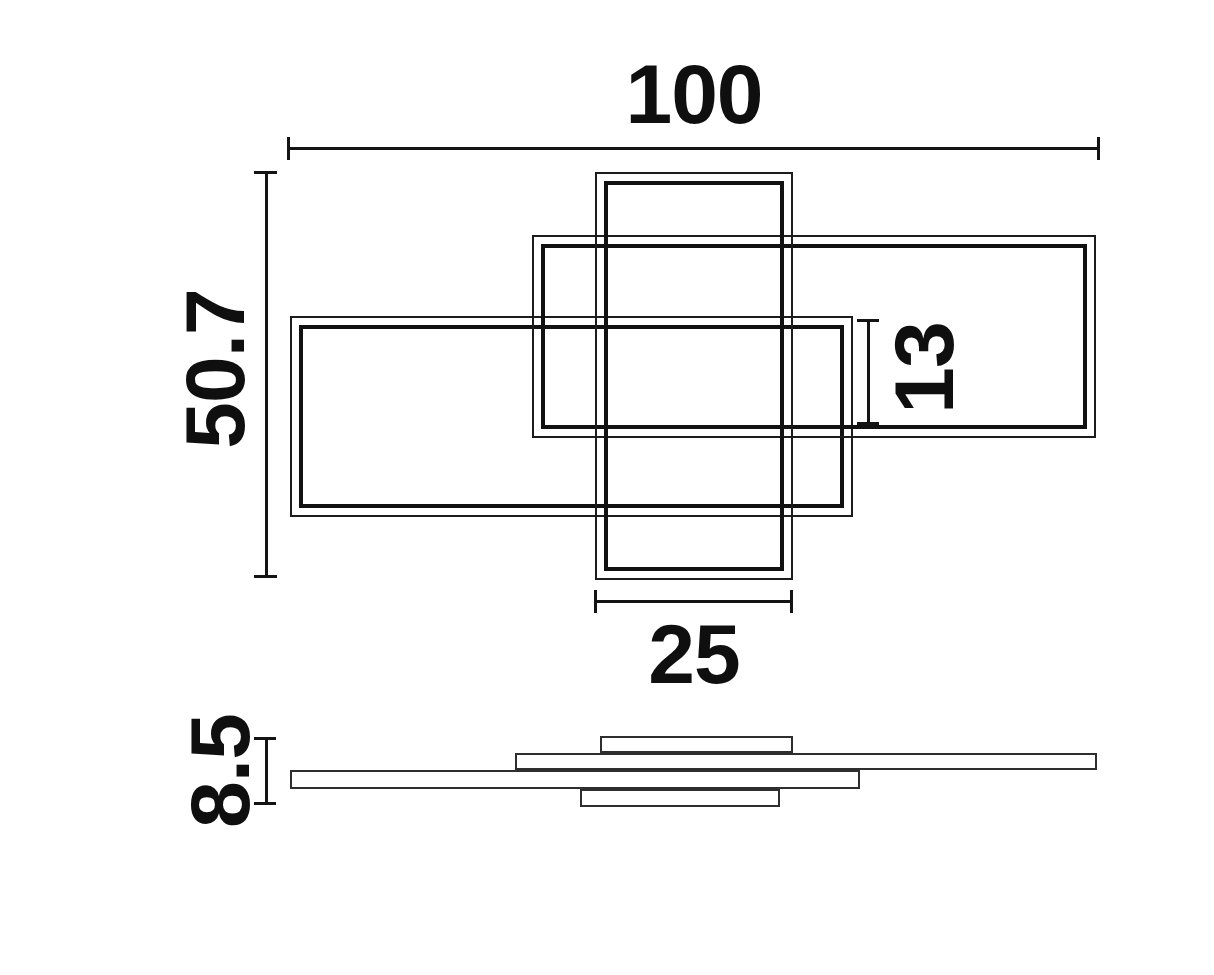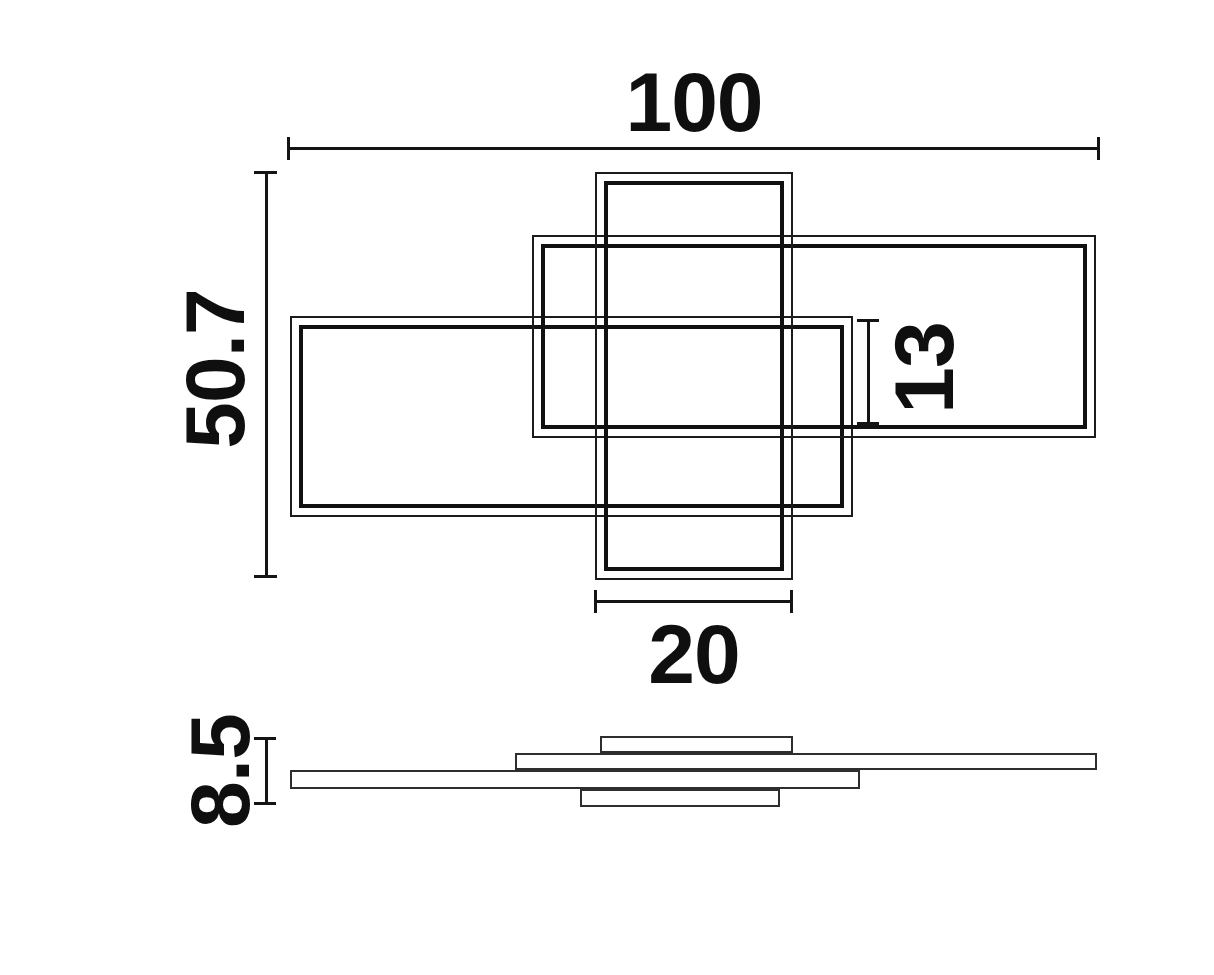--- a/index.html
+++ b/index.html
@@ -42,42 +42,42 @@
     <div class="bar" style="left:600px;top:736px;width:193px;height:17px;"></div>
     <div class="bar" style="left:515px;top:753px;width:582px;height:17px;"></div>
     <div class="bar" style="left:290px;top:770px;width:570px;height:19px;"></div>
     <div class="bar" style="left:580px;top:789px;width:200px;height:18px;"></div>
   </div>
 
   <div>
     <div class="dl" style="left:288px;top:147px;width:812px;height:3px;"></div>
     <div class="dl" style="left:287px;top:137px;width:3px;height:23px;"></div>
     <div class="dl" style="left:1097px;top:137px;width:3px;height:23px;"></div>
-    <div class="dim-label" style="left:544px;top:60px;width:300px;">100</div>
+    <div class="dim-label" style="left:544px;top:52px;width:300px;">100</div>
   </div>
 
   <div>
     <div class="dl" style="left:265px;top:172px;width:3px;height:406px;"></div>
     <div class="dl" style="left:254px;top:171px;width:23px;height:3px;"></div>
     <div class="dl" style="left:254px;top:575px;width:23px;height:3px;"></div>
     <div class="dim-label rot" style="left:85px;top:327px;width:260px;">50.7</div>
   </div>
 
   <div>
     <div class="dl" style="left:867px;top:320px;width:3px;height:105px;"></div>
     <div class="dl" style="left:857px;top:319px;width:22px;height:3px;"></div>
     <div class="dl" style="left:857px;top:422px;width:22px;height:3px;"></div>
     <div class="dim-label rot" style="left:844px;top:326px;width:160px;">13</div>
   </div>
 
   <div>
     <div class="dl" style="left:595px;top:600px;width:198px;height:3px;"></div>
     <div class="dl" style="left:594px;top:590px;width:3px;height:23px;"></div>
     <div class="dl" style="left:790px;top:590px;width:3px;height:23px;"></div>
-    <div class="dim-label" style="left:594px;top:612px;width:200px;">20</div>
+    <div class="dim-label" style="left:594px;top:612px;width:200px;">25</div>
   </div>
 
   <div>
     <div class="dl" style="left:265px;top:738px;width:3px;height:67px;"></div>
     <div class="dl" style="left:254px;top:737px;width:22px;height:3px;"></div>
     <div class="dl" style="left:254px;top:802px;width:22px;height:3px;"></div>
     <div class="dim-label rot" style="left:120px;top:729px;width:200px;">8.5</div>
   </div>
 
 </div>

